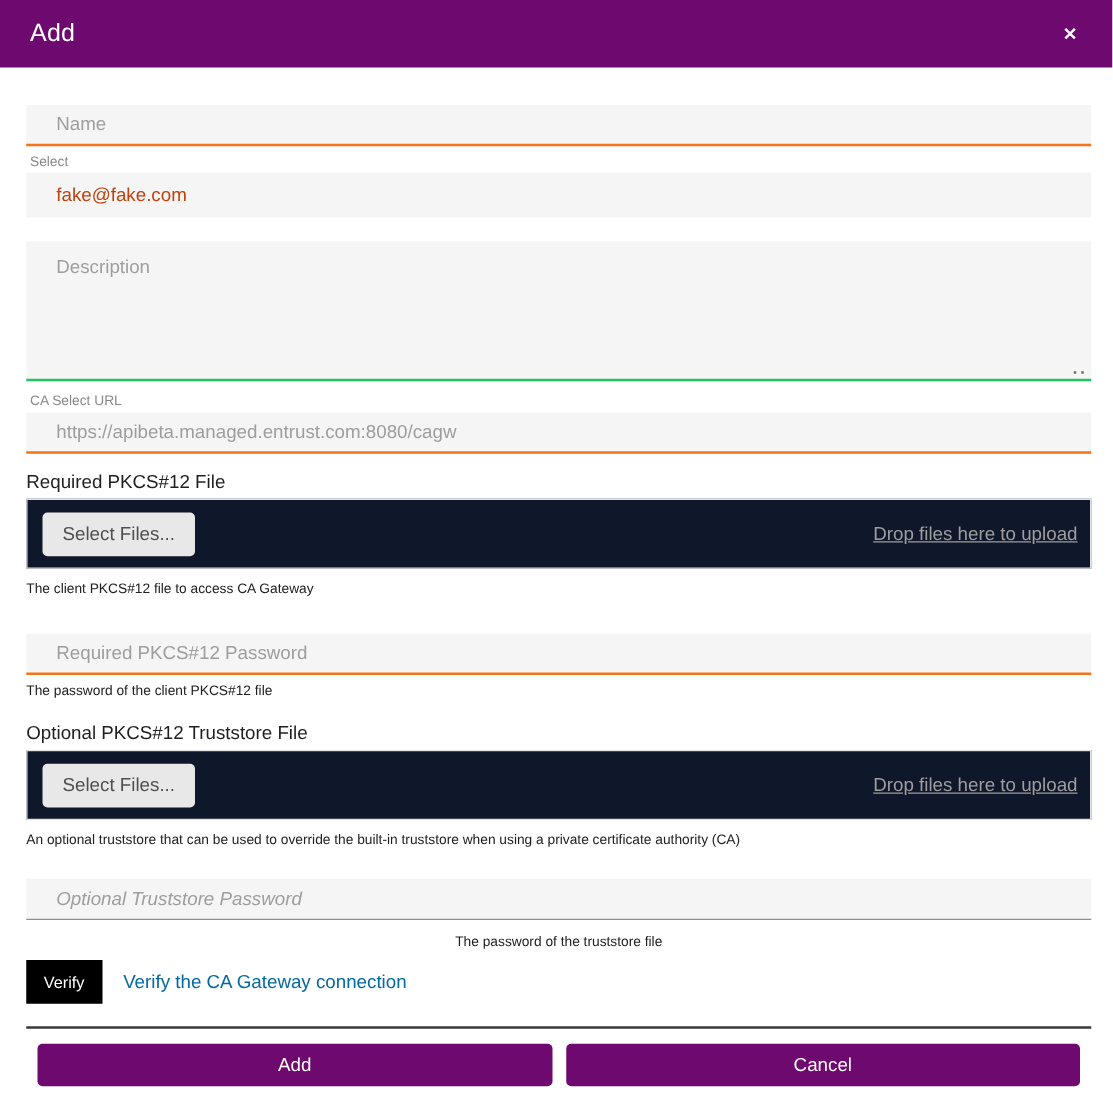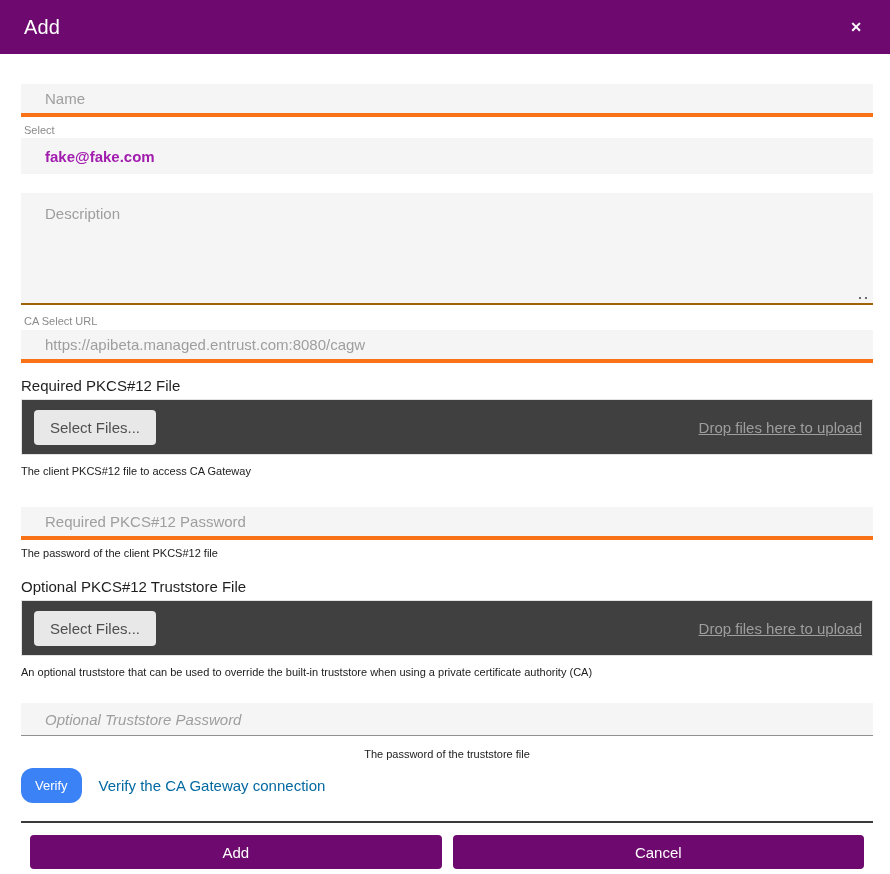--- a/index.html
+++ b/index.html
@@ -30,40 +30,40 @@
   .text-input {
     display: block; width: 100%;
     height: 33px;
     background: #f5f5f5;
     border: none; outline: none;
     padding: 0 24px;
     font-family: inherit; font-size: 15px;
     color: #757575;
   }
   .text-input::placeholder { color: #9e9e9e; opacity: 1; }
-  .underline-red  { border-bottom: 4px solid #f97316; }
+  .underline-red  { border-bottom: 2px solid #f97316; }
   .underline-gray { border-bottom: 1px solid #8f8f8f; font-style: italic; }
 
   .name-field { margin-top: 30px; }
 
   .field-label {
     display: block;
     font-size: 11px; color: #8a8a8a;
     padding-left: 3px;
     line-height: 13px;
   }
   .owner-group { margin-top: 7px; }
-  .owner-input { height: 36px; margin-top: 1px; color: #a21caf; font-weight: bold; }
+  .owner-input { height: 36px; margin-top: 1px; color: #c2410c; }
 
   .desc-wrap { position: relative; margin-top: 19px; }
   .desc-textarea {
     display: block; width: 100%; height: 112px;
     background: #f5f5f5;
     border: none; outline: none; resize: none;
-    border-bottom: 2px solid #a16207;
+    border-bottom: 2px solid #22c55e;
     padding: 12px 24px;
     font-family: inherit; font-size: 15px; color: #757575;
   }
   .desc-textarea::placeholder { color: #9e9e9e; opacity: 1; }
   .resize-handle {
     position: absolute; right: 6px; bottom: 6px;
     width: 8px; height: 2px;
   }
   .resize-handle::after {
     content: ""; position: absolute; left: 0; top: 0;
@@ -77,21 +77,21 @@
   .section-heading {
     margin-top: 14px;
     font-size: 15px; color: #1f1f1f;
     line-height: 18px;
   }
 
   .upload-box {
     margin-top: 4px;
     height: 56px;
     border: 1px solid #e3e3e3;
-    background: #404040;
+    background: #0f172a;
     display: flex; align-items: center; justify-content: space-between;
     padding: 0 10px 0 12px;
   }
   .select-files-btn {
     background: #e8e8e8; color: #4f4f4f;
     border: none; border-radius: 4px;
     padding: 9px 16px;
     font-family: inherit; font-size: 15px;
     cursor: pointer;
   }
@@ -106,22 +106,22 @@
   .pw1-field { margin-top: 29px; }
   .heading-2 { margin-top: 18px; }
   .pw2-field { margin-top: 24px; }
   .helper-tight { margin-top: 11px; text-align: center; }
 
   .verify-row {
     margin-top: 7px;
     display: flex; align-items: center; gap: 17px;
   }
   .verify-btn {
-    background: #3b82f6; color: #ffffff;
-    border: none; border-radius: 12px;
+    background: #000000; color: #ffffff;
+    border: none; border-radius: 0;
     padding: 10px 14px;
     font-family: inherit; font-size: 13px;
     cursor: pointer;
   }
   .verify-label { font-size: 15px; color: #0369a1; }
 
   .footer-divider {
     margin-top: 18px;
     border-top: 2px solid #3a3a3a;
   }

